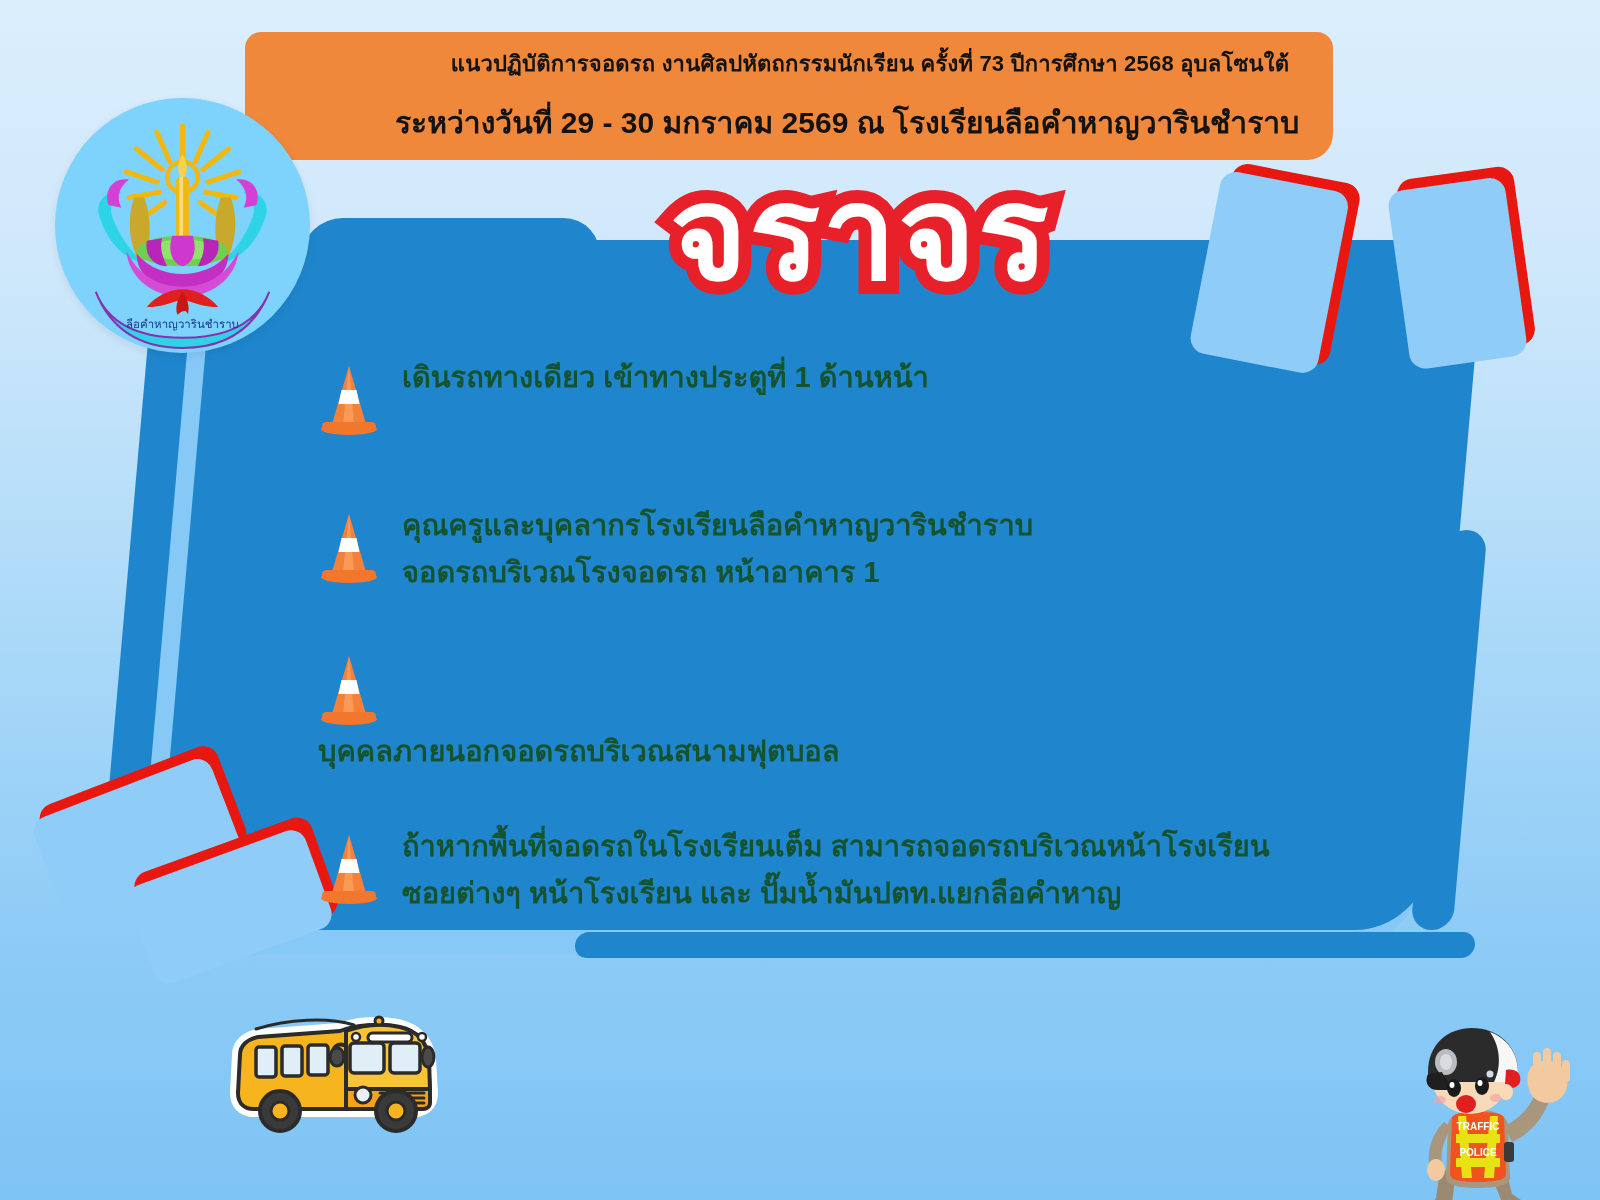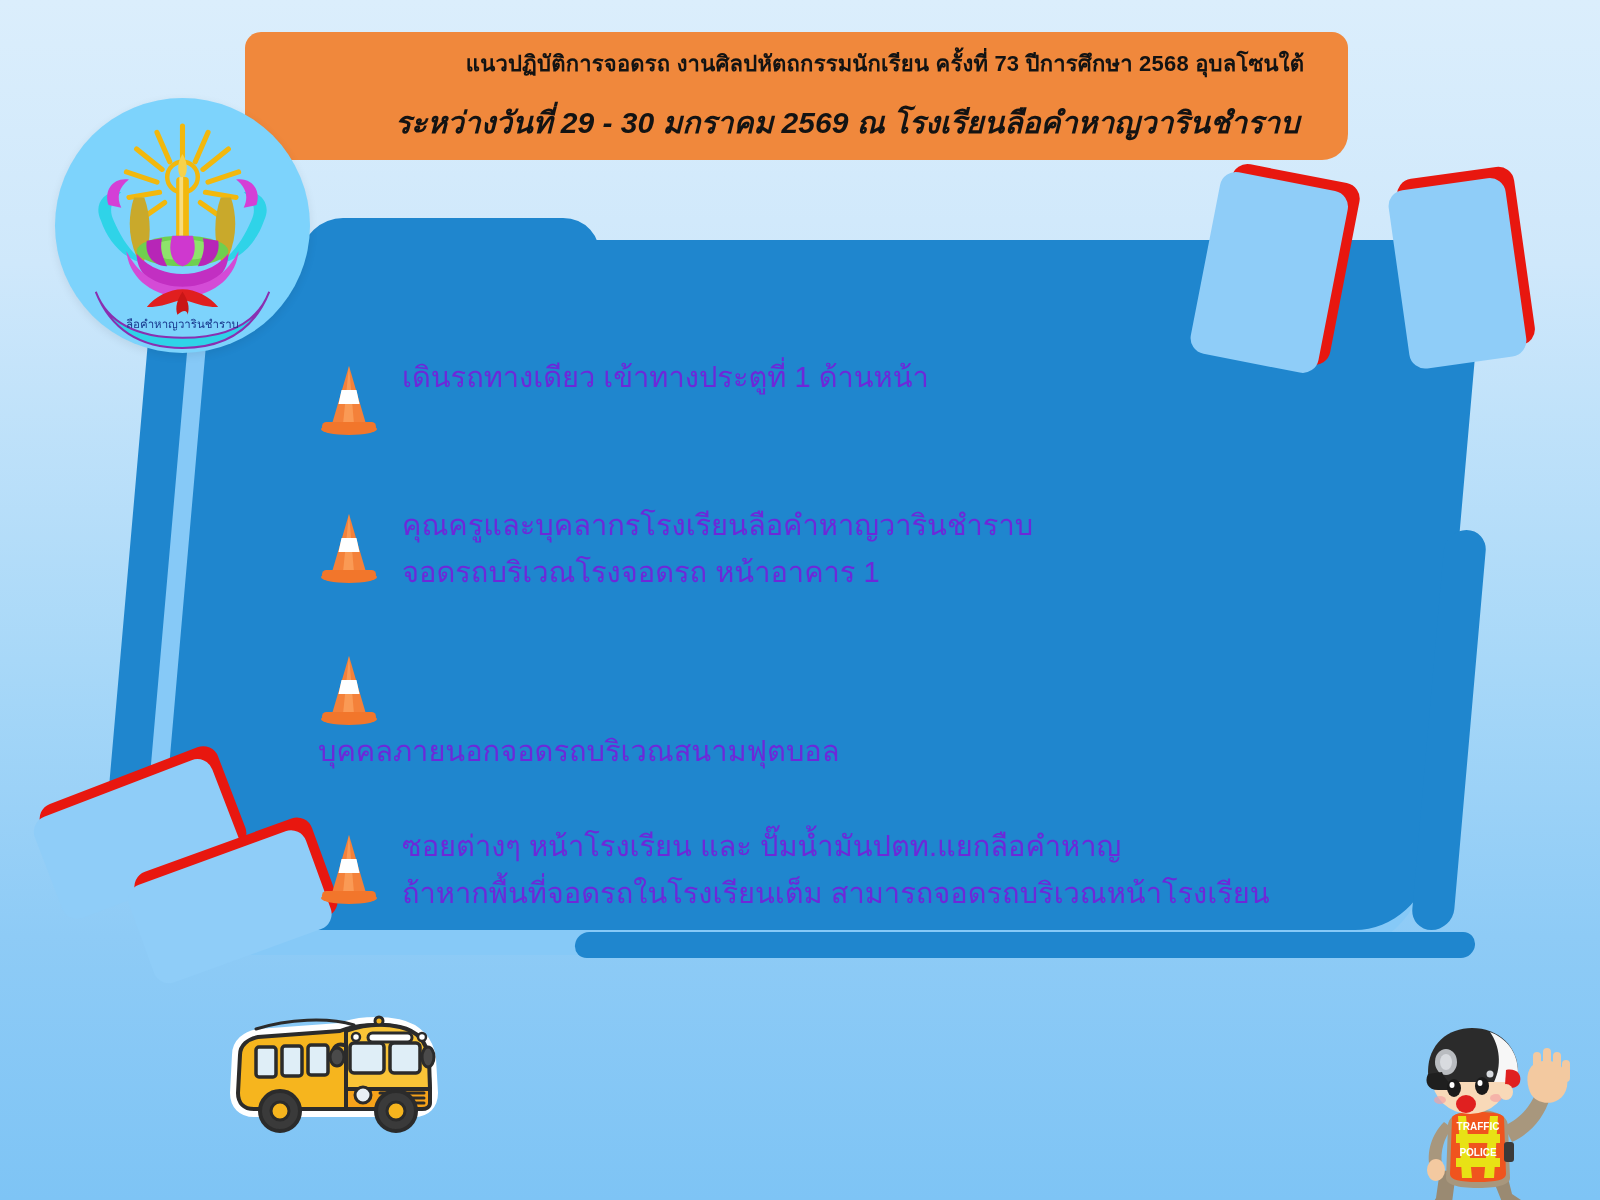--- a/index.html
+++ b/index.html
@@ -43,22 +43,22 @@
   .banner{ position:absolute; left:245px; top:32px; z-index:6; }
   .banner-line{
     background:#f0883c; color:#131313; font-weight:bold;
     white-space:nowrap; display:block;
   }
   .banner-line.l1{
     font-size:22px; padding:14px 44px 10px 34px;
     border-radius:16px 16px 0 0; letter-spacing:.2px;text-align:right;
   }
   .banner-line.l2{
-    font-size:30px; padding:8px 49px 14px 150px;
-    border-radius:0 0 26px 26px; margin-left:0;font-style:italic;
+    font-size:30px; padding:8px 34px 14px 150px;
+    border-radius:0 0 26px 26px; margin-left:0;
   }
 
   
   .title{
     position:absolute; left:670px; top:168px; z-index:8;
     font-size:132px; font-weight:bold; color:#ffffff; line-height:1;
     -webkit-text-stroke:26px #e8202a; paint-order:stroke fill;
     letter-spacing:2px;
   }
 
@@ -79,21 +79,21 @@
   .card.tr1{ left:1216px; top:172px; width:130px; height:185px; transform:rotate(11deg); }
   .card.tr2{ left:1407px; top:172px; width:118px; height:180px; transform:rotate(-8deg); }
   .card.bl1{ left:48px; top:772px; width:190px; height:108px; transform:rotate(-21deg); }
   .card.bl2{ left:142px; top:842px; width:188px; height:104px; transform:rotate(-20deg); }
 
   
   .bullets{ position:absolute; left:318px; top:352px; width:1100px; z-index:9; }
   .row{ display:flex; align-items:flex-start; margin-bottom:48px; }
   .cone{ width:70px; min-width:70px; margin-right:14px; padding-top:10px; }
   .cone svg{ display:block; width:62px; height:74px; }
-  .row-text{ color:#6d28d9; font-size:29px; font-weight:normal; line-height:1.62; padding-top:2px; }
+  .row-text{ color:#14532d; font-size:29px; font-weight:bold; line-height:1.62; padding-top:2px; }
   .row-text .ln{ display:block; white-space:nowrap; }
 
   .row.r1{ margin-bottom:64px; }
   .row.r2{ margin-bottom:46px; }
   .row.r3{ margin-bottom:46px;flex-direction:column; }
 
   
   .bus{ position:absolute; left:228px; top:985px; width:218px; height:150px; z-index:9; }
   .bus svg{ width:100%; height:100%; display:block; }
 
@@ -116,20 +116,21 @@
   <div class="card tr1"></div>
   <div class="card tr2"></div>
   <div class="card bl1"></div>
   <div class="card bl2"></div>
 
   <div class="banner">
     <span class="banner-line l1">แนวปฏิบัติการจอดรถ  งานศิลปหัตถกรรมนักเรียน  ครั้งที่ 73   ปีการศึกษา 2568   อุบลโซนใต้</span>
     <span class="banner-line l2">ระหว่างวันที่ 29 - 30 มกราคม 2569   ณ โรงเรียนลือคำหาญวารินชำราบ</span>
   </div>
 
+  <div class="title">จราจร</div>
 
   <div class="emblem">
     <svg viewBox="0 0 200 200" xmlns="http://www.w3.org/2000/svg">
       <g>
         <g stroke="#f2b80d" stroke-width="4" stroke-linecap="round">
           <line x1="100" y1="22" x2="100" y2="48"></line>
           <line x1="80" y1="27" x2="90" y2="50"></line>
           <line x1="120" y1="27" x2="110" y2="50"></line>
           <line x1="64" y1="40" x2="84" y2="56"></line>
           <line x1="136" y1="40" x2="116" y2="56"></line>
@@ -229,22 +230,22 @@
       <div class="cone">
         <svg viewBox="0 0 62 74" xmlns="http://www.w3.org/2000/svg">
           <ellipse cx="31" cy="67" rx="28" ry="6" fill="#f2762b"></ellipse>
           <path d="M31 4 L48 62 L14 62 Z" fill="#f4813a"></path>
           <path d="M31 4 L36 62 L25 62 Z" fill="#fa9a55"></path>
           <path d="M23.5 28 L38.5 28 L41.5 42 L20.5 42 Z" fill="#ffffff"></path>
           <rect x="4" y="60" width="54" height="9" rx="4.5" fill="#f2762b"></rect>
         </svg>
       </div>
       <div class="row-text">
+        <span class="ln">ถ้าหากพื้นที่จอดรถในโรงเรียนเต็ม สามารถจอดรถบริเวณหน้าโรงเรียน</span>
         <span class="ln">ซอยต่างๆ หน้าโรงเรียน และ ปั๊มน้ำมันปตท.แยกลือคำหาญ</span>
-        <span class="ln">ถ้าหากพื้นที่จอดรถในโรงเรียนเต็ม สามารถจอดรถบริเวณหน้าโรงเรียน</span>
       </div>
     </div>
 
   </div>
 
   <div class="bus">
     <svg viewBox="0 0 218 150" xmlns="http://www.w3.org/2000/svg">
       <g>
         <path d="M30 52 L112 46 C128 40 150 38 170 42 C188 46 198 58 200 74 L202 108 C202 118 196 124 186 124 L26 124 C16 124 10 118 10 108 L12 70 C12 60 20 54 30 52Z" fill="#ffffff" stroke="#ffffff" stroke-width="16" stroke-linejoin="round"></path>
         <path d="M30 52 L112 46 C128 40 150 38 170 42 C188 46 198 58 200 74 L202 108 C202 118 196 124 186 124 L26 124 C16 124 10 118 10 108 L12 70 C12 60 20 54 30 52Z" fill="#f6b51e" stroke="#2b2b2b" stroke-width="4" stroke-linejoin="round"></path>

